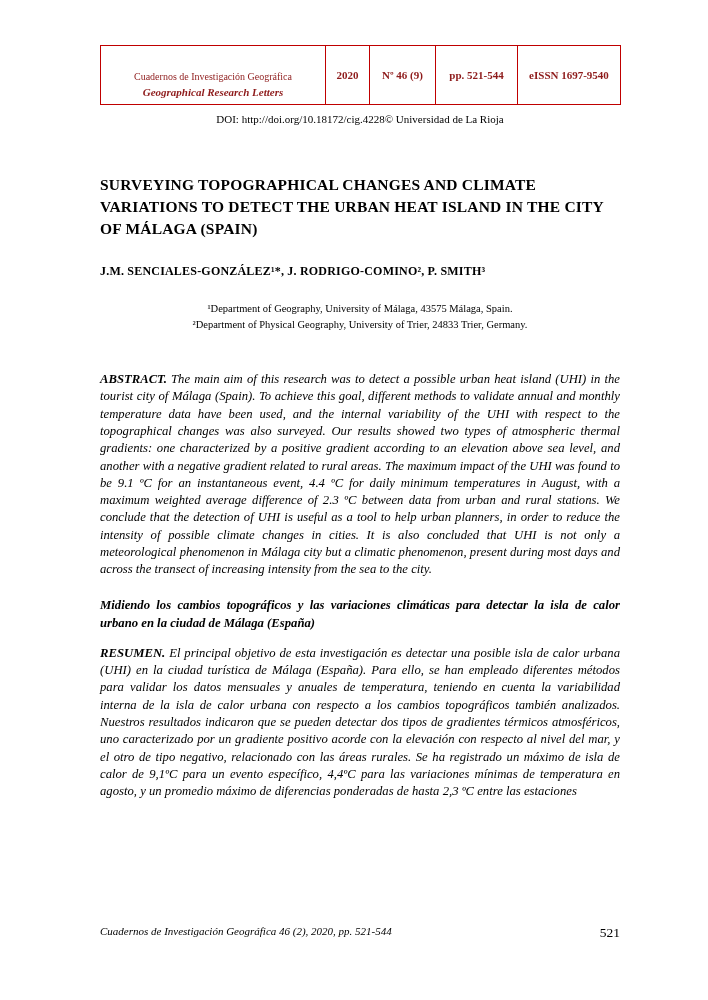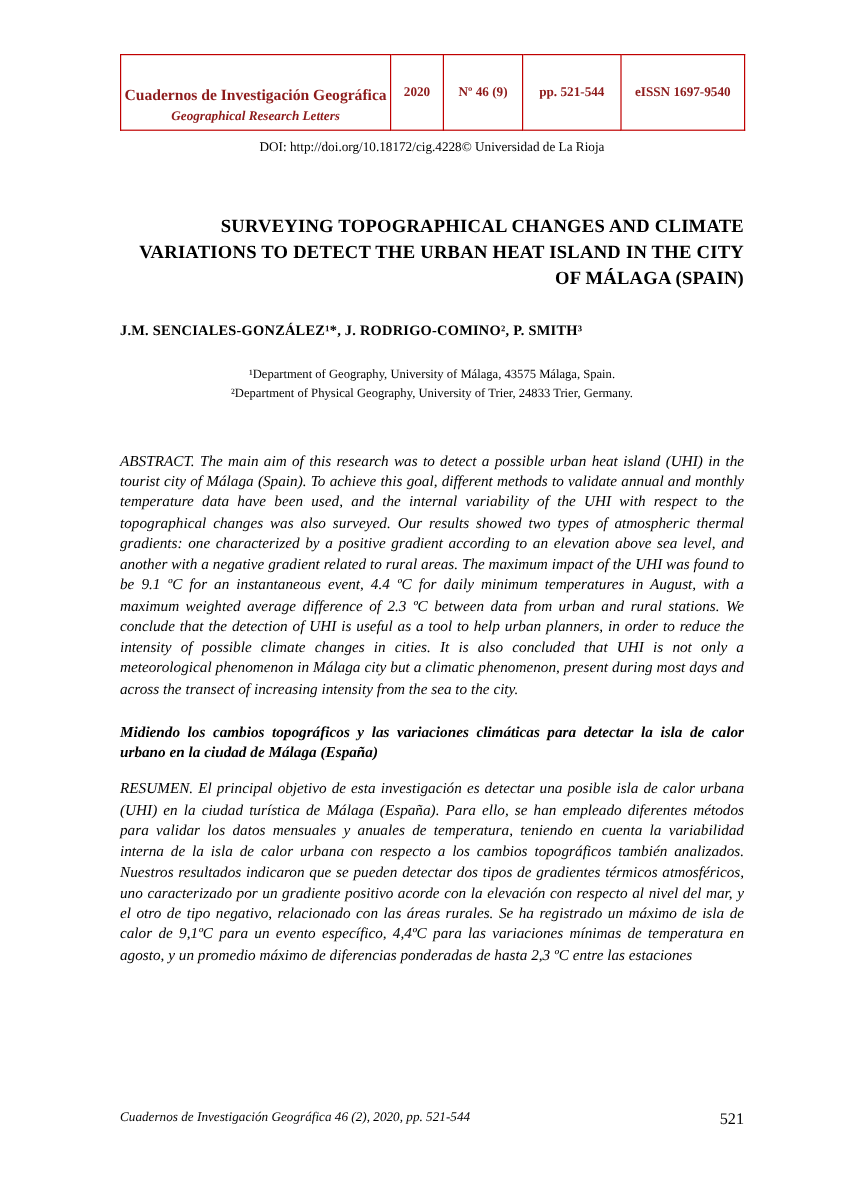--- a/index.html
+++ b/index.html
@@ -33,32 +33,32 @@
     text-align: center;
     vertical-align: middle;
     padding: 3px 2px;
     height: 40px;
   }
   td.name-cell { width: 225px; text-align: left; padding: 3px 7px; }
   td.year-cell { width: 44px; }
   td.issue-cell { width: 66px; }
   td.pages-cell { width: 82px; }
   td.issn-cell { width: 103px; }
-  .jtitle { display: block; font-size: 13px; font-weight: bold; line-height: 1.5; margin-top: 20px; }
+  .jtitle { display: block; font-size: 10px; font-weight: normal; line-height: 1.5; margin-top: 20px; }
   .jsub { display: block; font-size: 11px; font-weight: bold; font-style: italic; line-height: 1.5; }
   .meta-row {
     margin-top: 8px;
     display: flex;
     justify-content: center;
     font-size: 11px;
     line-height: 1.2;
   }
   h1.article-title {
     margin-top: 48px;
-    text-align: right;
+    text-align: left;
     font-size: 15.5px;
     font-weight: bold;
     line-height: 1.42;
     letter-spacing: 0.2px;
   }
   .authors {
     margin-top: 24px;
     text-align: left;
     font-size: 12px;
     font-weight: bold;
@@ -70,21 +70,21 @@
     font-size: 10.5px;
     line-height: 1.55;
   }
   p.abstract-par {
     margin-top: 38px;
     font-size: 12.7px;
     font-style: italic;
     text-align: justify;
     line-height: 1.36;
   }
-  p.abstract-par .lead { font-weight: normal; }
+  p.abstract-par .lead { font-weight: bold; }
   h2.es-title {
     margin-top: 19px;
     font-size: 12.7px;
     font-weight: bold;
     font-style: italic;
     text-align: justify;
     line-height: 1.36;
   }
   p.resumen-par { margin-top: 13px; }
   .footer {

